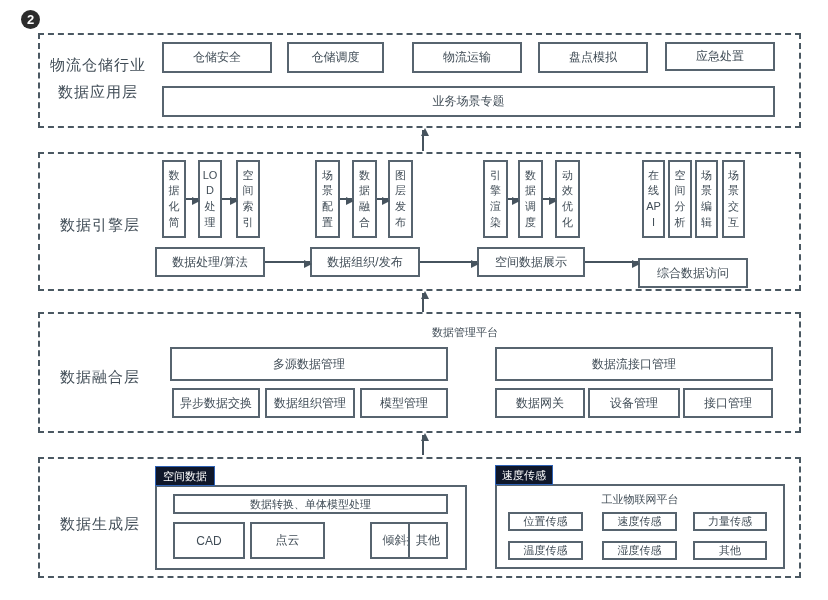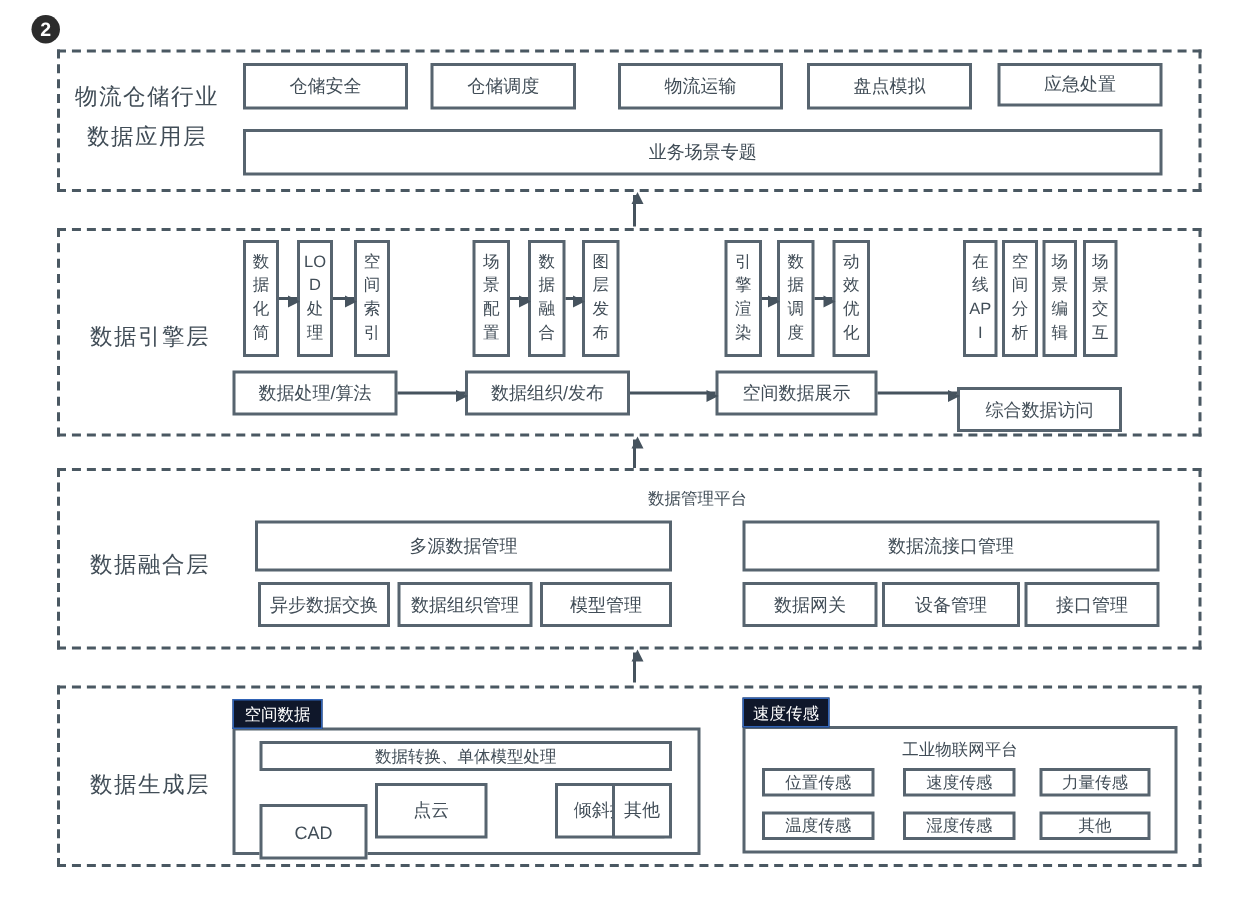--- a/index.html
+++ b/index.html
@@ -152,21 +152,21 @@
   <div class="box" style="left:683px; top:388px; width:90px; height:30px;">接口管理</div>
 
   <div class="uparrow" style="left:422px; top:435px; height:20px;"></div>
 
   <div class="dashed" style="left:38px; top:457px; width:763px; height:121px;"></div>
   <div class="lbl" style="left:50px; top:510px; width:100px;">数据生成层</div>
 
   <div class="tab" style="left:155px; top:466px; width:60px; height:20px;">空间数据</div>
   <div class="box" style="left:155px; top:485px; width:312px; height:85px;"></div>
   <div class="box small" style="left:173px; top:494px; width:275px; height:20px;">数据转换、单体模型处理</div>
-  <div class="box" style="left:173px; top:522px; width:72px; height:37px;margin-top:14px;">CAD</div>
+  <div class="box" style="left:173px; top:522px; width:72px; height:37px;">CAD</div>
   <div class="box" style="left:250px; top:522px; width:75px; height:37px;">点云</div>
   <div class="box" style="left:330px; top:522px; width:73px; height:37px;margin-left:40px;">倾斜摄影</div>
   <div class="box" style="left:408px; top:522px; width:40px; height:37px;">其他</div>
 
   <div class="tab" style="left:495px; top:465px; width:58px; height:20px;">速度传感</div>
   <div class="box" style="left:495px; top:484px; width:290px; height:85px;"></div>
   <div class="plain" style="left:495px; top:492px; width:290px; text-align:center;">工业物联网平台</div>
   <div class="box small" style="left:508px; top:512px; width:75px; height:19px;">位置传感</div>
   <div class="box small" style="left:602px; top:512px; width:75px; height:19px;">速度传感</div>
   <div class="box small" style="left:693px; top:512px; width:74px; height:19px;">力量传感</div>

